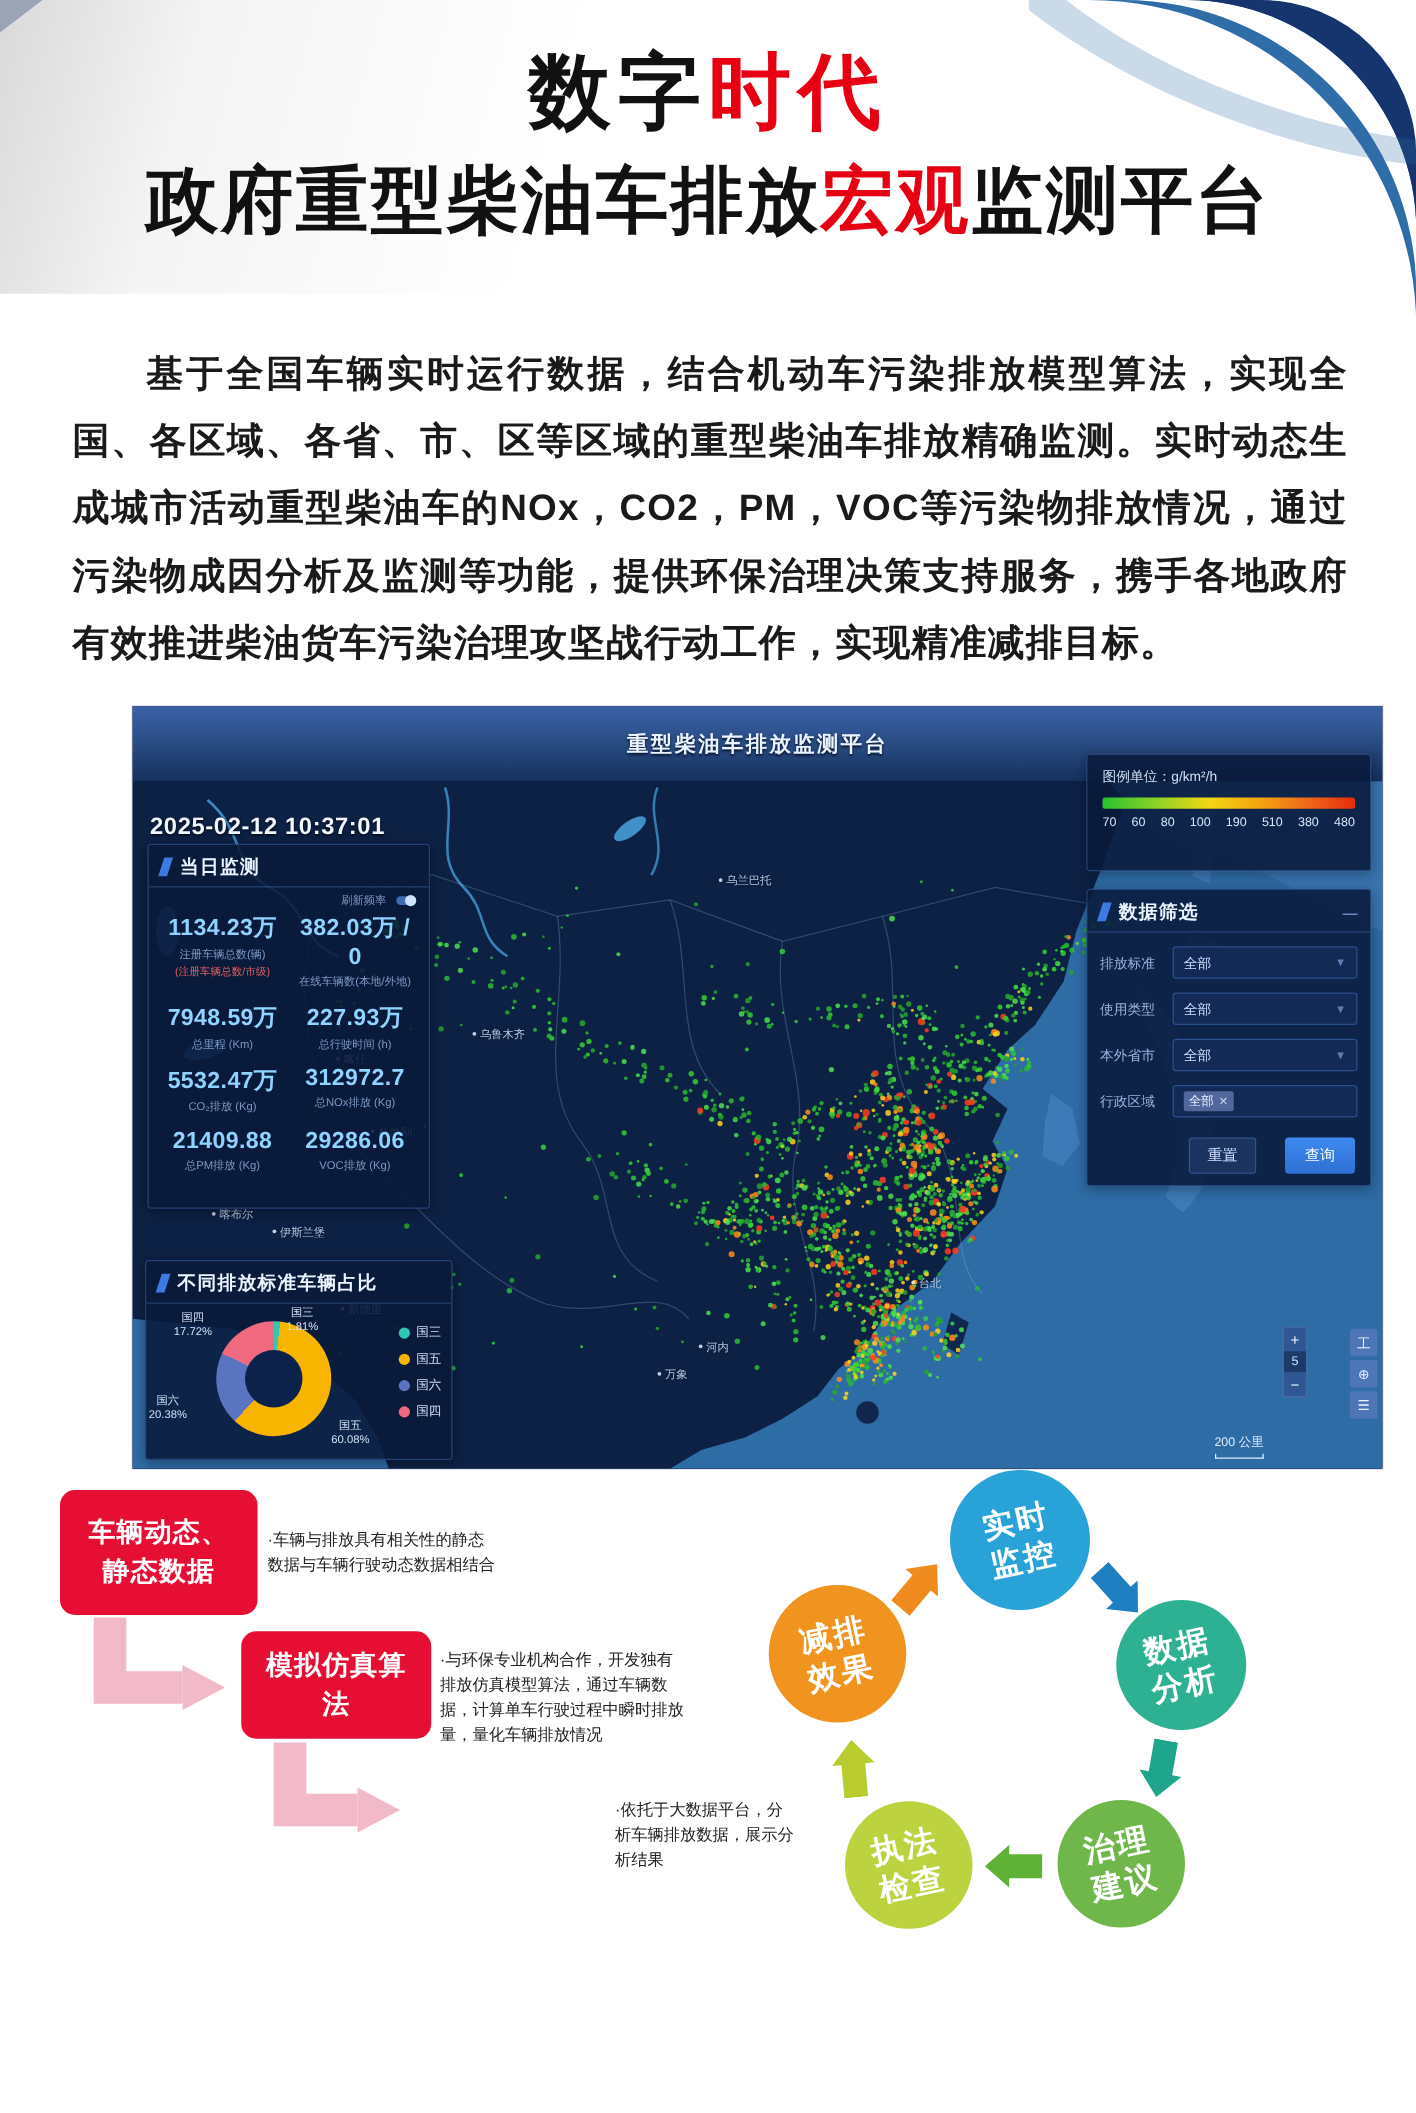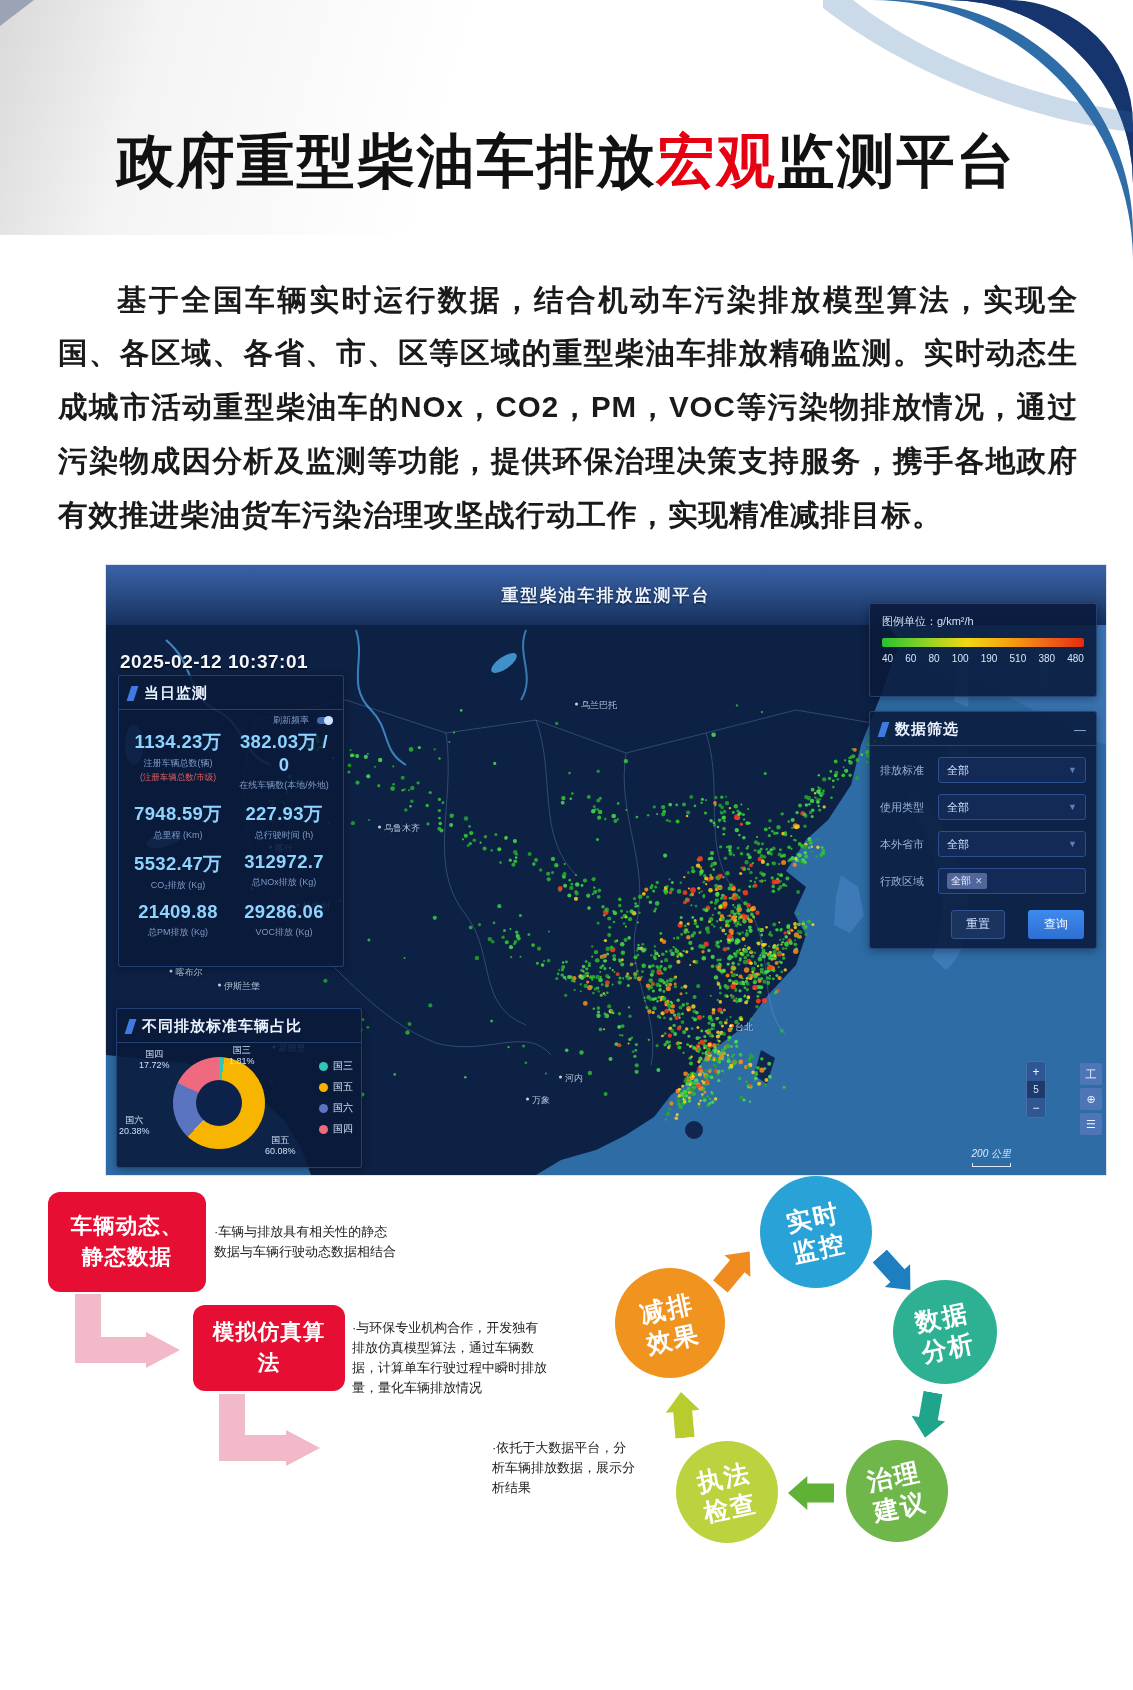--- a/index.html
+++ b/index.html
@@ -73,21 +73,21 @@
   .dleg-item{display:flex;align-items:center;gap:5px;color:#cfe0f5;font-size:10px;cursor:pointer;}
   .dleg-dot{width:9px;height:9px;border-radius:50%;}
   
   #toolbar{position:absolute;right:4px;top:498px;display:flex;flex-direction:column;gap:3px;}
   .tool-btn{width:22px;height:22px;background:rgba(82,120,185,.9);color:#eaf3ff;font-size:11px;
     display:flex;align-items:center;justify-content:center;border-radius:2px;cursor:pointer;}
   #zoomctrl{position:absolute;right:60px;top:496px;display:flex;flex-direction:column;width:20px;
     border-radius:3px;overflow:hidden;border:1px solid #4a6da8;}
   .z-btn{height:19px;background:#2f5794;color:#eaf3ff;font-size:12px;display:flex;align-items:center;justify-content:center;cursor:pointer;}
   .z-lvl{height:17px;background:#1d3a6b;color:#cfe2ff;font-size:10px;display:flex;align-items:center;justify-content:center;}
-  #scalebar{position:absolute;right:95px;bottom:8px;color:#dfeaff;font-size:10px;text-align:center;font-style:italic;}
+  #scalebar{position:absolute;right:95px;bottom:8px;color:#dfeaff;font-size:10px;text-align:center;}
   #scalebar .bar{margin-top:2px;height:4px;border:1px solid #dfeaff;border-top:none;}
   
   .redbox{position:absolute;border-radius:12px;color:#fff;font-weight:bold;font-size:21.5px;line-height:1.45;
     display:flex;align-items:center;justify-content:center;text-align:center;padding:10px 14px;letter-spacing:1px;}
   .note{position:absolute;color:#222;font-size:13px;line-height:1.55;}
   #flowsvg{position:absolute;left:0;top:0;pointer-events:none;}
   
   .circle{position:absolute;border-radius:50%;color:#fff;font-weight:bold;font-size:25px;line-height:1.22;
     display:flex;align-items:center;justify-content:center;text-align:center;letter-spacing:2px;}
   .circle .rot{transform:rotate(-12deg);}
@@ -101,20 +101,21 @@
 
   <div id="head-grad"></div>
   <div id="corner-tri"></div>
   <svg id="swoosh" width="430" height="265" viewBox="0 0 430 265">
     <path d="M430,262 A262,262 0 0 0 168,0 L430,0 Z" fill="#2f6da8"></path>
     <path d="M430,234 A234,234 0 0 0 196,0 L246,0 A184,184 0 0 1 430,184 Z" fill="#ffffff"></path>
     <path d="M430,184 A184,184 0 0 0 246,0 L306,0 A124,124 0 0 1 430,124 Z" fill="#16356e"></path>
     <path d="M430,124 A124,124 0 0 0 306,0 L430,0 Z" fill="#ffffff"></path>
     <path d="M120,8 C 200,70 320,120 430,132 L430,112 C330,100 220,55 150,0 L120,0 Z" fill="#2f6da8" opacity="0.25"></path>
   </svg>
+  <div class="title" id="title1"><span>数字</span><span class="red">时代</span></div>
   <div class="title" id="title2"><span>政府重型柴油车排放</span><span class="red">宏观</span><span>监测平台</span></div>
 
   <p id="intro">基于全国车辆实时运行数据，结合机动车污染排放模型算法，实现全国、各区域、各省、市、区等区域的重型柴油车排放精确监测。实时动态生成城市活动重型柴油车的NOx，CO2，PM，VOC等污染物排放情况，通过污染物成因分析及监测等功能，提供环保治理决策支持服务，携手各地政府有效推进柴油货车污染治理攻坚战行动工作，实现精准减排目标。</p>
 
   <div id="dash">
     <div id="dash-head">
       <span id="dash-title">重型柴油车排放监测平台</span>
     </div>
 
     <div id="maplayer">
@@ -1828,21 +1829,21 @@
           <div class="stat-val">29286.06</div>
           <div class="stat-lab">VOC排放 (Kg)</div>
         </div>
       </div>
     </div>
 
     <div class="panel" id="legend">
       <div id="legend-title">图例单位：g/km²/h</div>
       <div id="legend-bar"></div>
       <div id="legend-ticks">
-        <span>40</span>
+        <span>70</span>
         <span>60</span>
         <span>80</span>
         <span>100</span>
         <span>190</span>
         <span>510</span>
         <span>380</span>
         <span>480</span>
       </div>
     </div>
 

